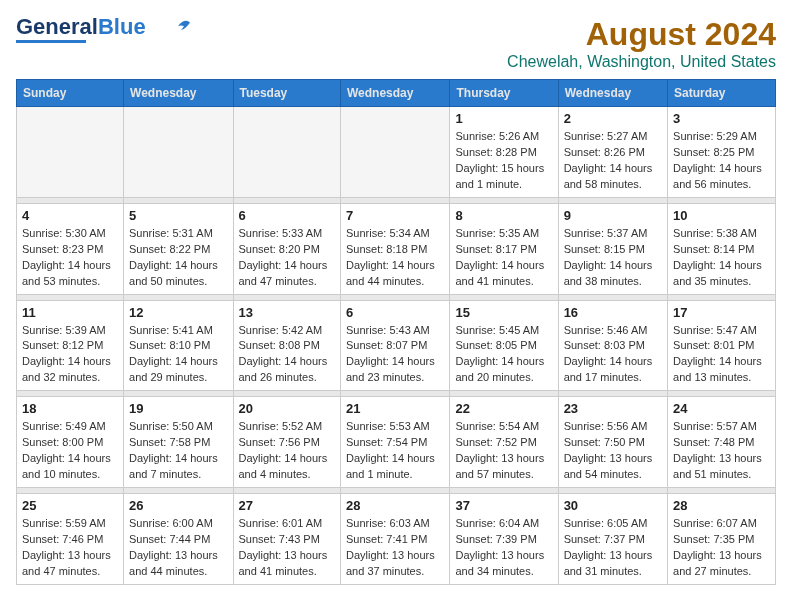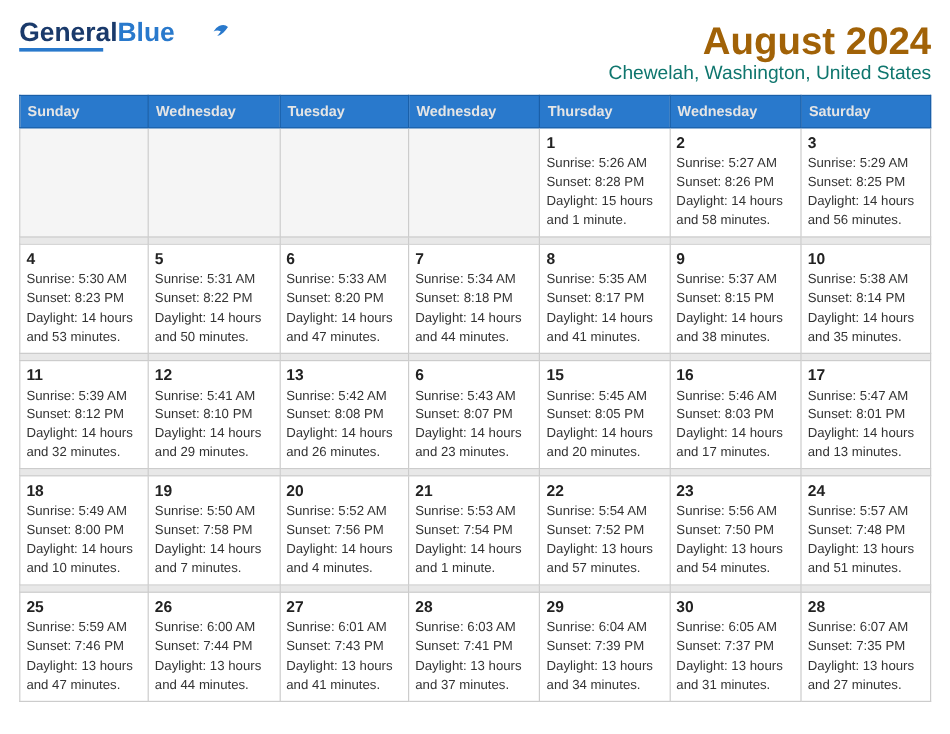--- a/index.html
+++ b/index.html
@@ -292,21 +292,21 @@
       </td>
         <td>
         <div class="day-number">27</div>
         <div class="day-detail">Sunrise: 6:01 AM<br>Sunset: 7:43 PM<br>Daylight: 13 hours and 41 minutes.</div>
       </td>
         <td>
         <div class="day-number">28</div>
         <div class="day-detail">Sunrise: 6:03 AM<br>Sunset: 7:41 PM<br>Daylight: 13 hours and 37 minutes.</div>
       </td>
         <td>
-        <div class="day-number">29</div>
+        <div class="day-number">37</div>
         <div class="day-detail">Sunrise: 6:04 AM<br>Sunset: 7:39 PM<br>Daylight: 13 hours and 34 minutes.</div>
       </td>
         <td>
         <div class="day-number">30</div>
         <div class="day-detail">Sunrise: 6:05 AM<br>Sunset: 7:37 PM<br>Daylight: 13 hours and 31 minutes.</div>
       </td>
         <td>
         <div class="day-number">28</div>
         <div class="day-detail">Sunrise: 6:07 AM<br>Sunset: 7:35 PM<br>Daylight: 13 hours and 27 minutes.</div>
       </td>

